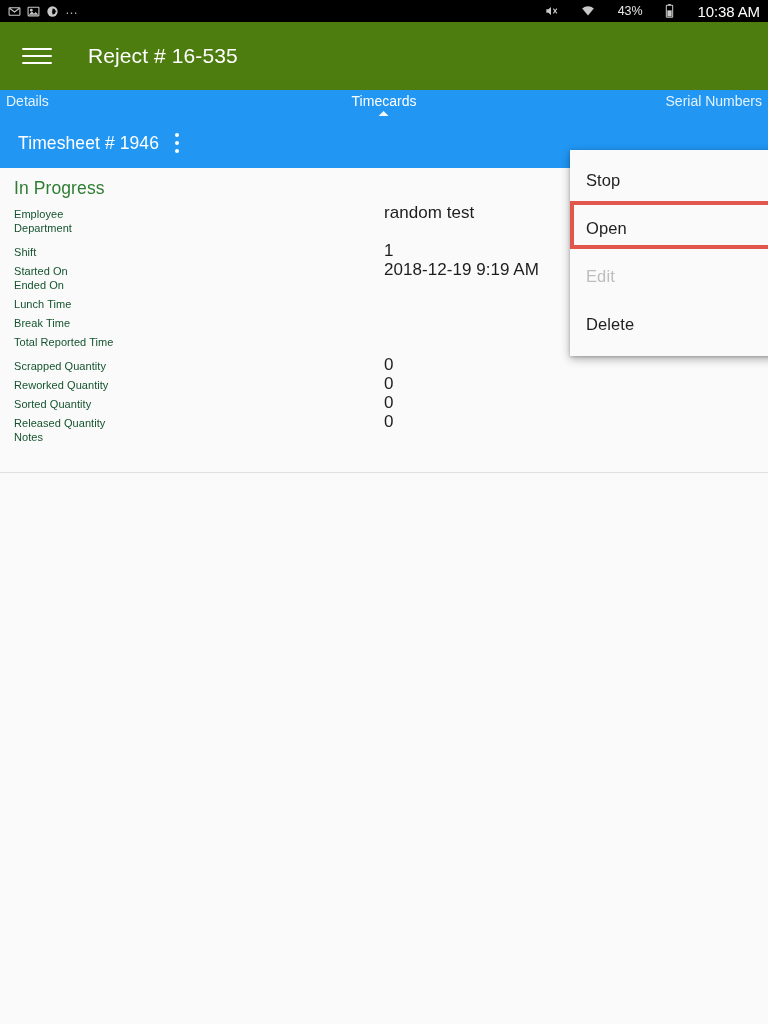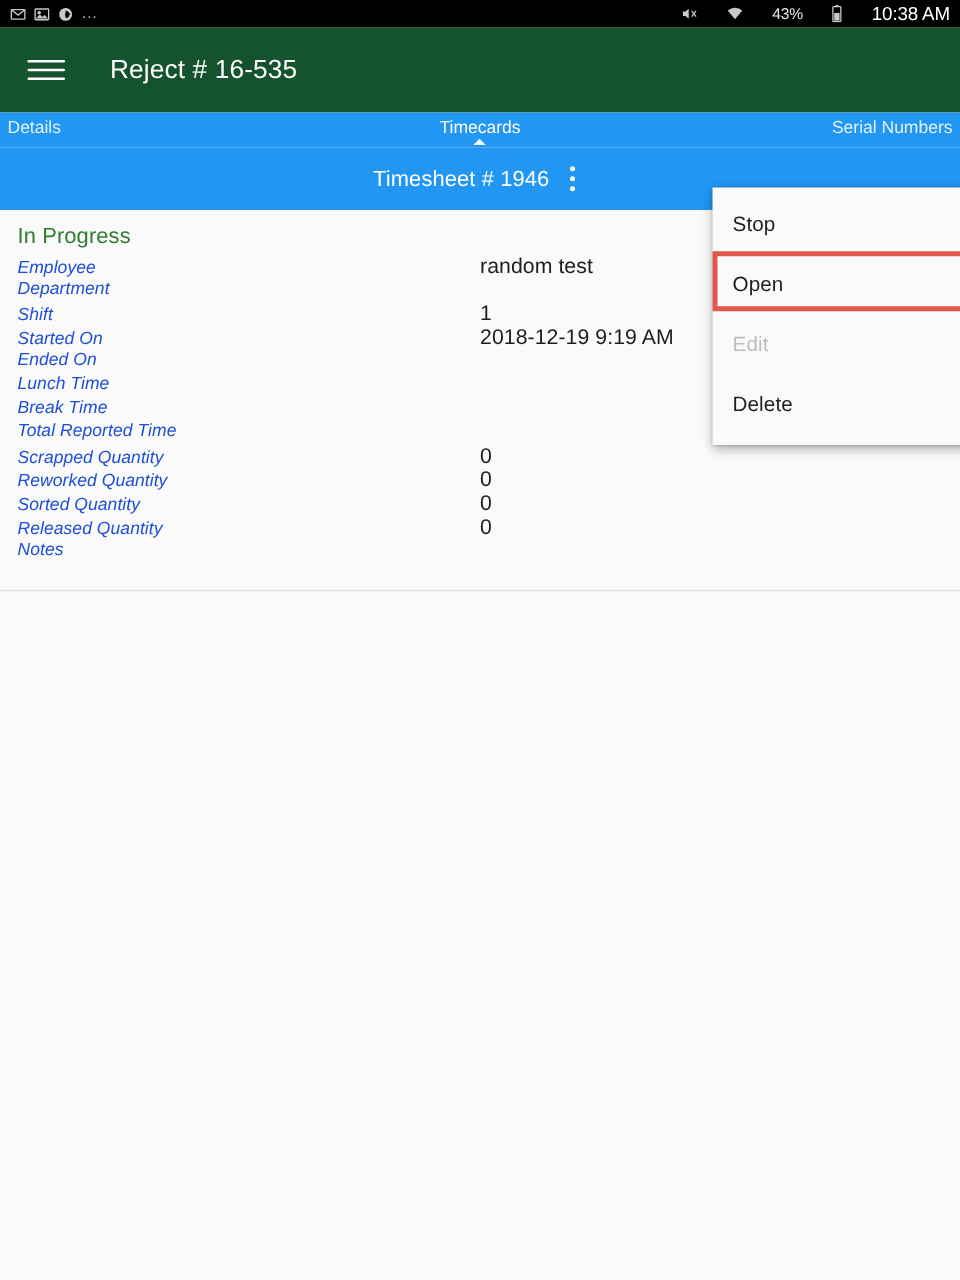--- a/index.html
+++ b/index.html
@@ -60,21 +60,21 @@
     line-height: 1;
     letter-spacing: 1px;
     padding-bottom: 4px;
   }
   .st-battery-pct { color: #e8e8e8; font-size: 12.5px; }
   .st-clock { color: #ffffff; font-size: 15px; }
 
   
   .app-bar {
     height: 68px;
-    background: #14532d;
+    background: #4d7c0f;
     display: flex;
     align-items: center;
     padding: 0 0 0 22px;
   }
   .hamburger {
     width: 30px;
     height: 22px;
     display: flex;
     flex-direction: column;
     justify-content: space-between;
@@ -134,21 +134,21 @@
     border-bottom: 5px solid #ffffff;
     opacity: 0.95;
   }
 
   
   .sub-header {
     height: 50px;
     background: #2196f3;
     display: flex;
     align-items: center;
-    justify-content: center;
+    justify-content: flex-start;
     padding: 0 16px 0 18px;
   }
   .sub-title {
     color: #ffffff;
     font-size: 17.5px;
     font-weight: 400;
     letter-spacing: 0.1px;
   }
   .overflow-btn {
     width: 36px;
@@ -183,26 +183,25 @@
     padding: 0 0 4px 14px;
     letter-spacing: 0.1px;
   }
   .detail-row {
     display: flex;
     align-items: baseline;
     height: 19px;
     padding-left: 14px;
   }
   .detail-label {
-    color: #1d4ed8;
-    font-size: 14px;
+    color: #14532d;
+    font-size: 11px;
     width: 370px;
     flex: 0 0 370px;
     letter-spacing: 0.05px;
-    font-style: italic;
   }
   .detail-value {
     color: #1d1d1d;
     font-size: 17px;
     letter-spacing: 0.05px;
     white-space: nowrap;
   }
 
   .page-rest {
     background: #fafafa;

